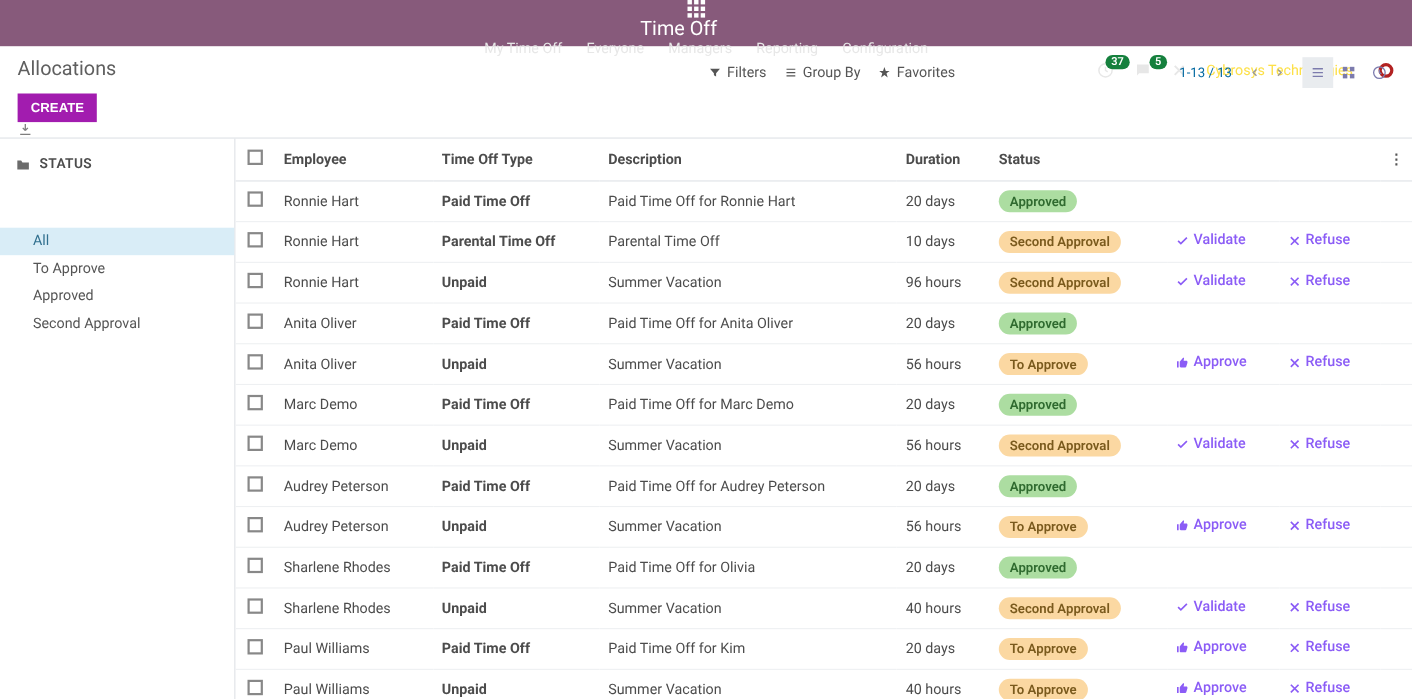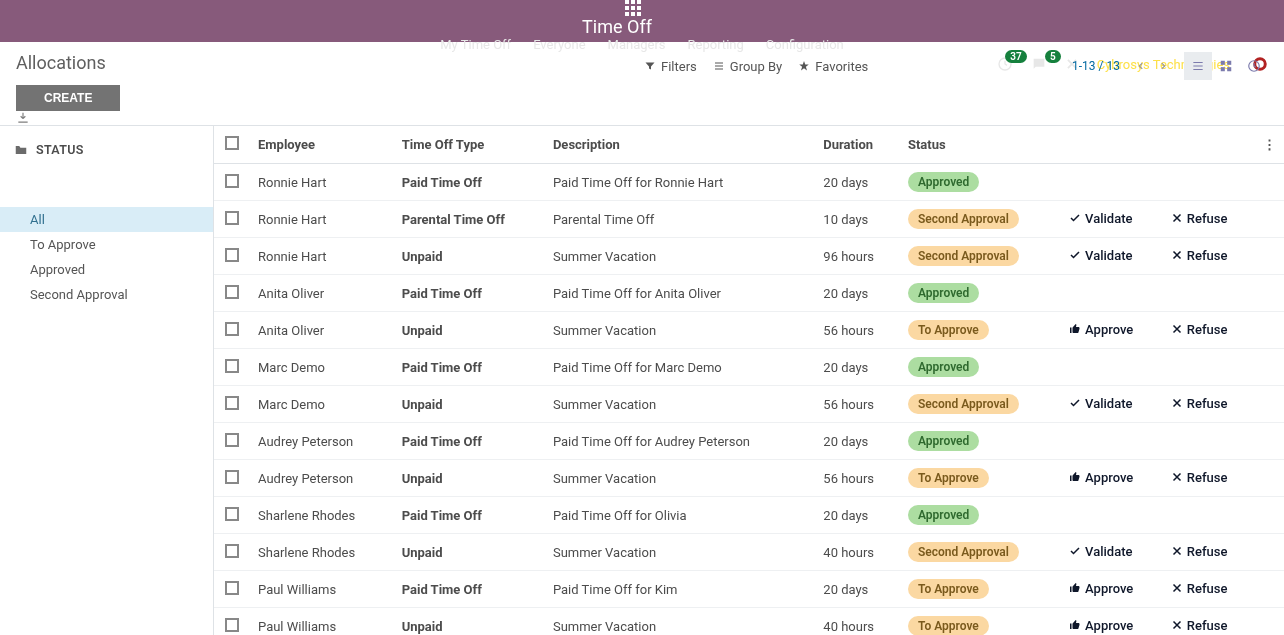--- a/index.html
+++ b/index.html
@@ -52,24 +52,24 @@
     .avatar { width: 24px; height: 24px; border-radius: 50%; background: #fff; display: flex; align-items: center; justify-content: center; font-weight: bold; color: #875A7B; }
 
     .control-bar {
       display: flex;
       align-items: flex-start;
       padding: 10px 16px 0 16px;
     }
     .control-left { flex: 0 0 620px; }
     .page-title { font-size: 18px; font-weight: 400; color: #5f5f5f; margin-bottom: 12px; }
     .create-btn {
-      background: #737373;
+      background: #a21caf;
       color: #fff;
       border: none;
-      padding: 6px 28px;
+      padding: 6px 12px;
       font-size: 12px;
       font-weight: 600;
       cursor: pointer;
       text-transform: uppercase;
     }
     .download-icon { margin-left: 14px; color: #7e7e7e; cursor: pointer; }
     .control-right { flex: 1; }
     .search-bar {
       display: flex;
       align-items: center;
@@ -122,21 +122,21 @@
     table { width: 100%; border-collapse: collapse; }
     thead th { text-align: left; font-weight: 700; color: #4c4c4c; padding: 10px 8px; border-bottom: 1px solid #dee2e6; font-size: 13px; }
     tbody td { padding: 8px 8px; border-bottom: 1px solid #eef0f2; font-size: 13px; color: #4c4c4c; vertical-align: middle; }
     .checkbox { width: 14px; height: 14px; border: 2px solid #888; display:inline-block; cursor:pointer; }
     .col-check { width: 36px; text-align:center; }
     .col-type { font-weight: 700; }
     .badge-status { padding: 3px 10px; border-radius: 12px; font-size: 12px; font-weight:600; display:inline-block; }
     .status-approved { background: #ACDDA1; color: #2f6a2f; }
     .status-second { background: #FBD8A2; color: #7a5a1d; }
     .status-toapprove { background: #FBD8A2; color: #7a5a1d; }
-    .action-link { color: #0f172a; font-weight: 500; cursor: pointer; display:inline-flex; align-items:center; gap:4px; }
+    .action-link { color: #8b5cf6; font-weight: 500; cursor: pointer; display:inline-flex; align-items:center; gap:4px; }
     .action-link svg { width: 12px; height: 12px; }
     .kebab { width: 18px; text-align: center; color: #555; cursor: pointer; }
     th.kebab { font-weight: 700; }
     svg { display:block; }
   </style>
 </head>
 <body>
 
 <div class="navbar">
   <div class="apps-icon">

